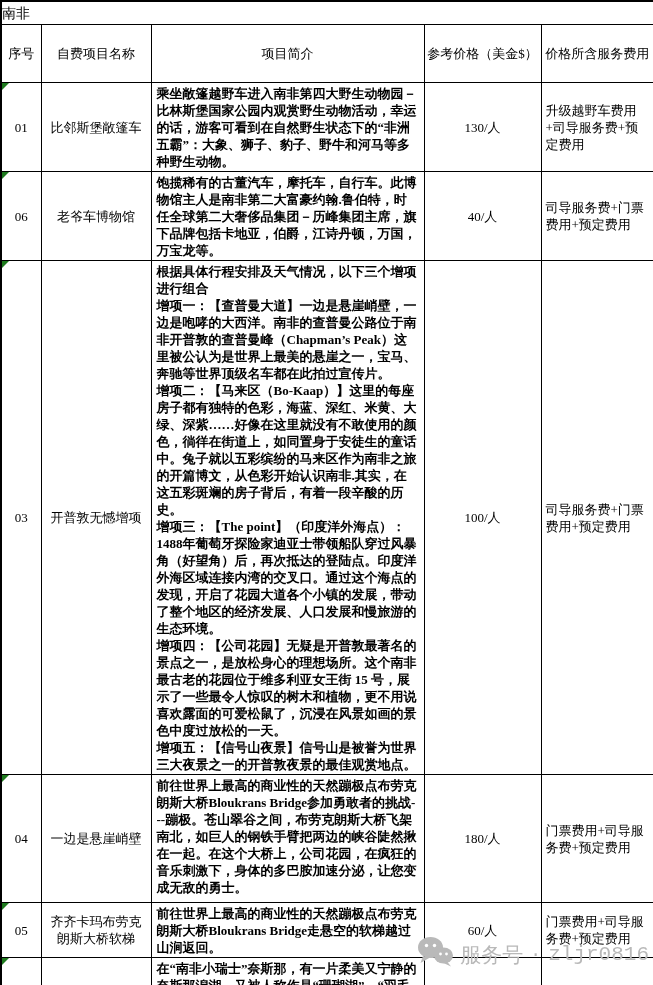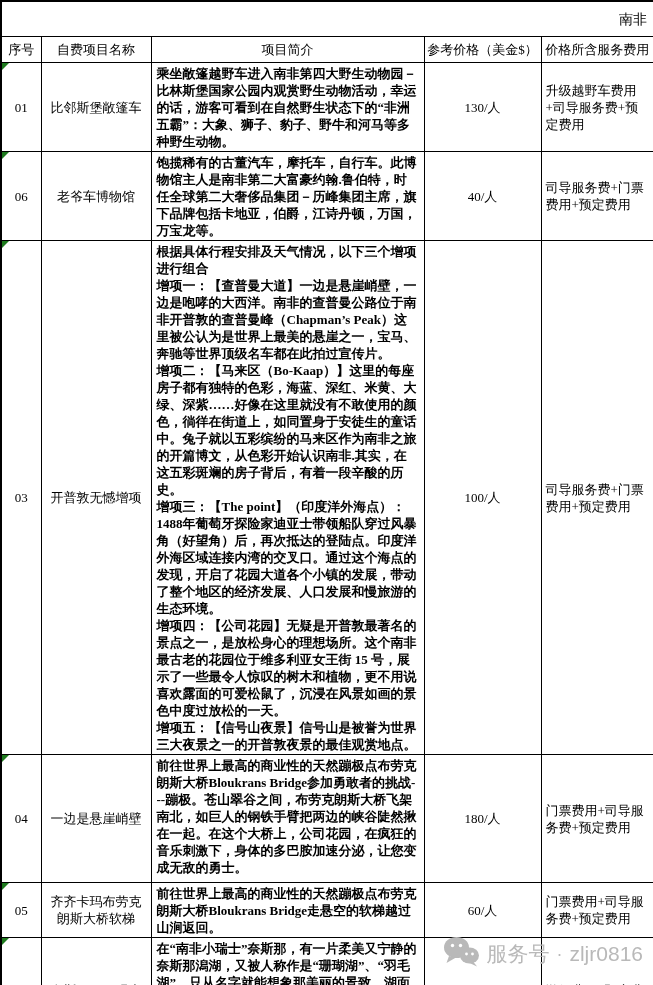--- a/index.html
+++ b/index.html
@@ -14,43 +14,43 @@
   }
   td,th{
     border:1px solid #000;
     font-weight:normal;
     font-size:13px;
     line-height:17px;
     padding:1px 8px;
     overflow:hidden;
     vertical-align:middle;
   }
-  tr.row-title td{height:22px;text-align:right;font-size:14px;padding:6px;}
-  tr.row-header th{height:25px;text-align:center;white-space:nowrap;padding:0 1px;}
+  tr.row-title td{height:22px;text-align:left;font-size:14px;padding:0;}
+  tr.row-header th{height:25px;text-align:center;white-space:nowrap;padding:16px 1px;}
   td.cell-no{text-align:center;position:relative;}
   td.cell-name{text-align:center;margin-left:40px;}
   td.cell-desc{vertical-align:top;text-align:left;white-space:pre-line;padding:2px 4px 1px 5px;font-weight:bold;}
   td.cell-price{text-align:center;margin-left:16px;}
   td.cell-fee{text-align:left;padding:1px 4px;margin-left:14px;}
   tr.r1{height:88px;}
   tr.r2{height:82px;}
   tr.r3{height:464px;}
   tr.r4{height:128px;}
   tr.r5{height:54px;}
   tr.r6{height:105px;}
   .err-tri{
     position:absolute;top:0;left:0;width:0;height:0;
     border-top:7px solid #1e7a1e;
     border-right:7px solid transparent;
   }
   .watermark{
-    position:absolute;top:936px;right:10px;
+    position:absolute;top:936px;right:4px;
     display:flex;align-items:center;gap:7px;
     color:#b9b9b9;font-size:21px;
-    font-family:Liberation Sans, sans-serif;
+    font-family:Liberation Mono, monospace;
     pointer-events:none;
     background:transparent;
   }
   .watermark .wm-sep{font-size:18px;}
   .wm-icon{display:inline-block;}
 </style>
 </head>
 <body>
 
 <table class="main">

